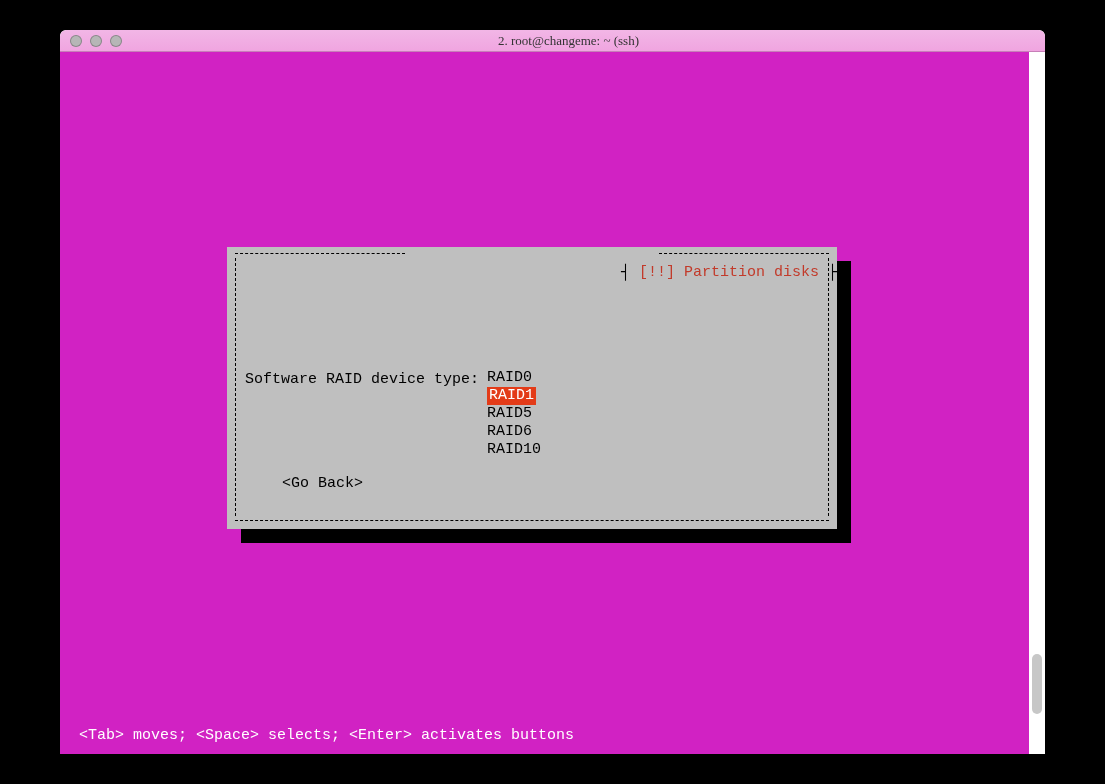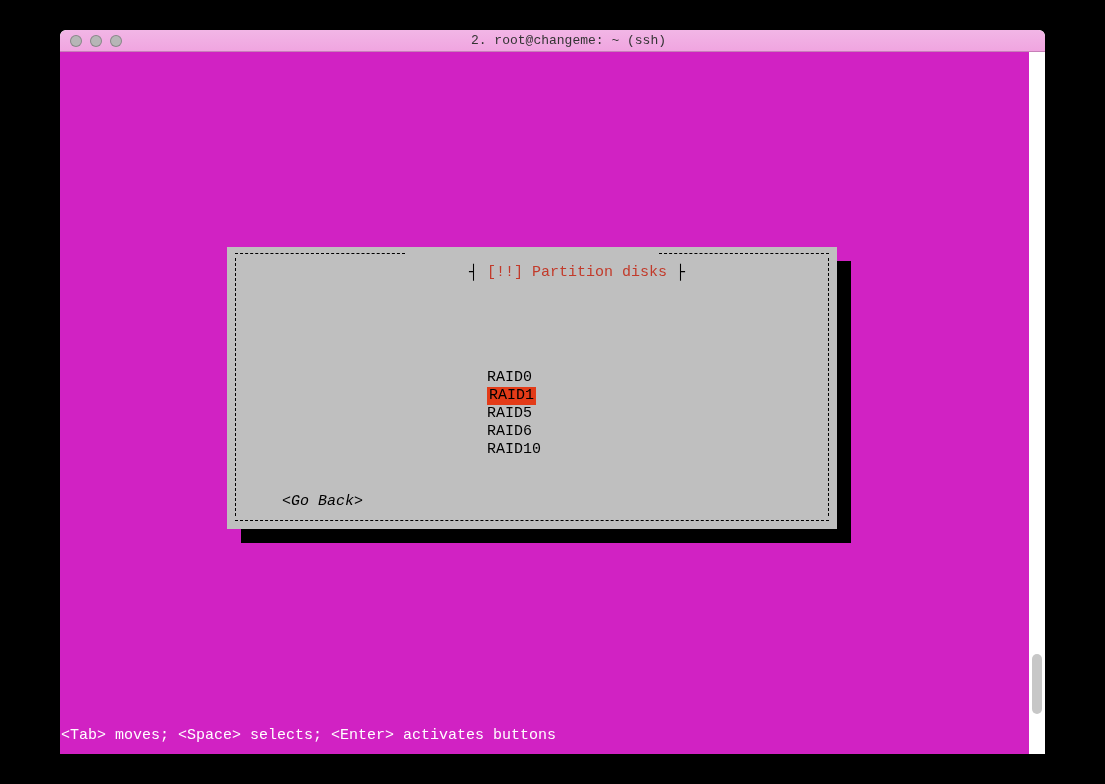--- a/index.html
+++ b/index.html
@@ -44,21 +44,21 @@
     width: 12px;
     height: 12px;
     border-radius: 50%;
     background: #b6b6b6;
     border: 0.5px solid rgba(0,0,0,0.25);
   }
   .title-text {
     position: absolute;
     left: 0; right: 0;
     text-align: center;
-    font-family: Liberation Mono, monospace;
+    font-family: Liberation Serif, serif;
     font-size: 13px;
     color: #333;
     margin-left: 32px;
   }
   .terminal-area {
     position: absolute;
     left: 0;
     top: 22px;
     right: 0;
     bottom: 0;
@@ -102,21 +102,21 @@
     background: #bfbfbf;
     color: #000;
     padding: 4px 8px 8px 8px;
     line-height: 18px;
   }
   .dlg-title {
     position: absolute;
     top: -1px;
     left: 0;
     right: 0;
-    text-align: center;
+    text-align: right;
     white-space: pre;
   }
   .dlg-title .red { color: #c23a2a; }
   .dlg-border {
     position: absolute;
     left: 8px;
     right: 8px;
     top: 6px;
     bottom: 8px;
     pointer-events: none;
@@ -167,35 +167,34 @@
     left: 260px;
     top: 122px;
     line-height: 18px;
   }
   .opt {
     white-space: pre;
     cursor: default;
   }
   .opt.selected {
     background: #e33b18;
-    color: #000000;
+    color: #ffffff;
     display: inline-block;
     padding: 0 2px;
   }
   .go-back {
     position: absolute;
     left: 55px;
-    bottom: 18px;
+    bottom: 36px;
     white-space: pre;
     cursor: default;
-    font-style: italic;
   }
   .footer-hint {
     position: absolute;
-    left: 1px;
+    left: 19px;
     bottom: 10px;
     color: #fff;
     white-space: pre;
     text-align: center;
   }
 </style>
 </head>
 <body>
 
 <div class="window-frame">
@@ -217,20 +216,21 @@
           <div class="hline-top-right"></div>
           <div class="hline-bottom"></div>
           <div class="vleft"></div>
           <div class="vright"></div>
         </div>
         <div class="dlg-title">
           <span>┤ </span><span class="red">[!!]</span><span class="red"> Partition disks</span><span> ├</span>
         </div>
         <div class="dlg-content">
           <div style="height:18px"></div>
+          <div>Software RAID device type:</div>
         </div>
         <div class="options">
           <div><span class="opt">RAID0</span></div>
           <div><span class="opt selected">RAID1</span></div>
           <div><span class="opt">RAID5</span></div>
           <div><span class="opt">RAID6</span></div>
           <div><span class="opt">RAID10</span></div>
         </div>
         <div class="go-back">&lt;Go Back&gt;</div>
       </div>

